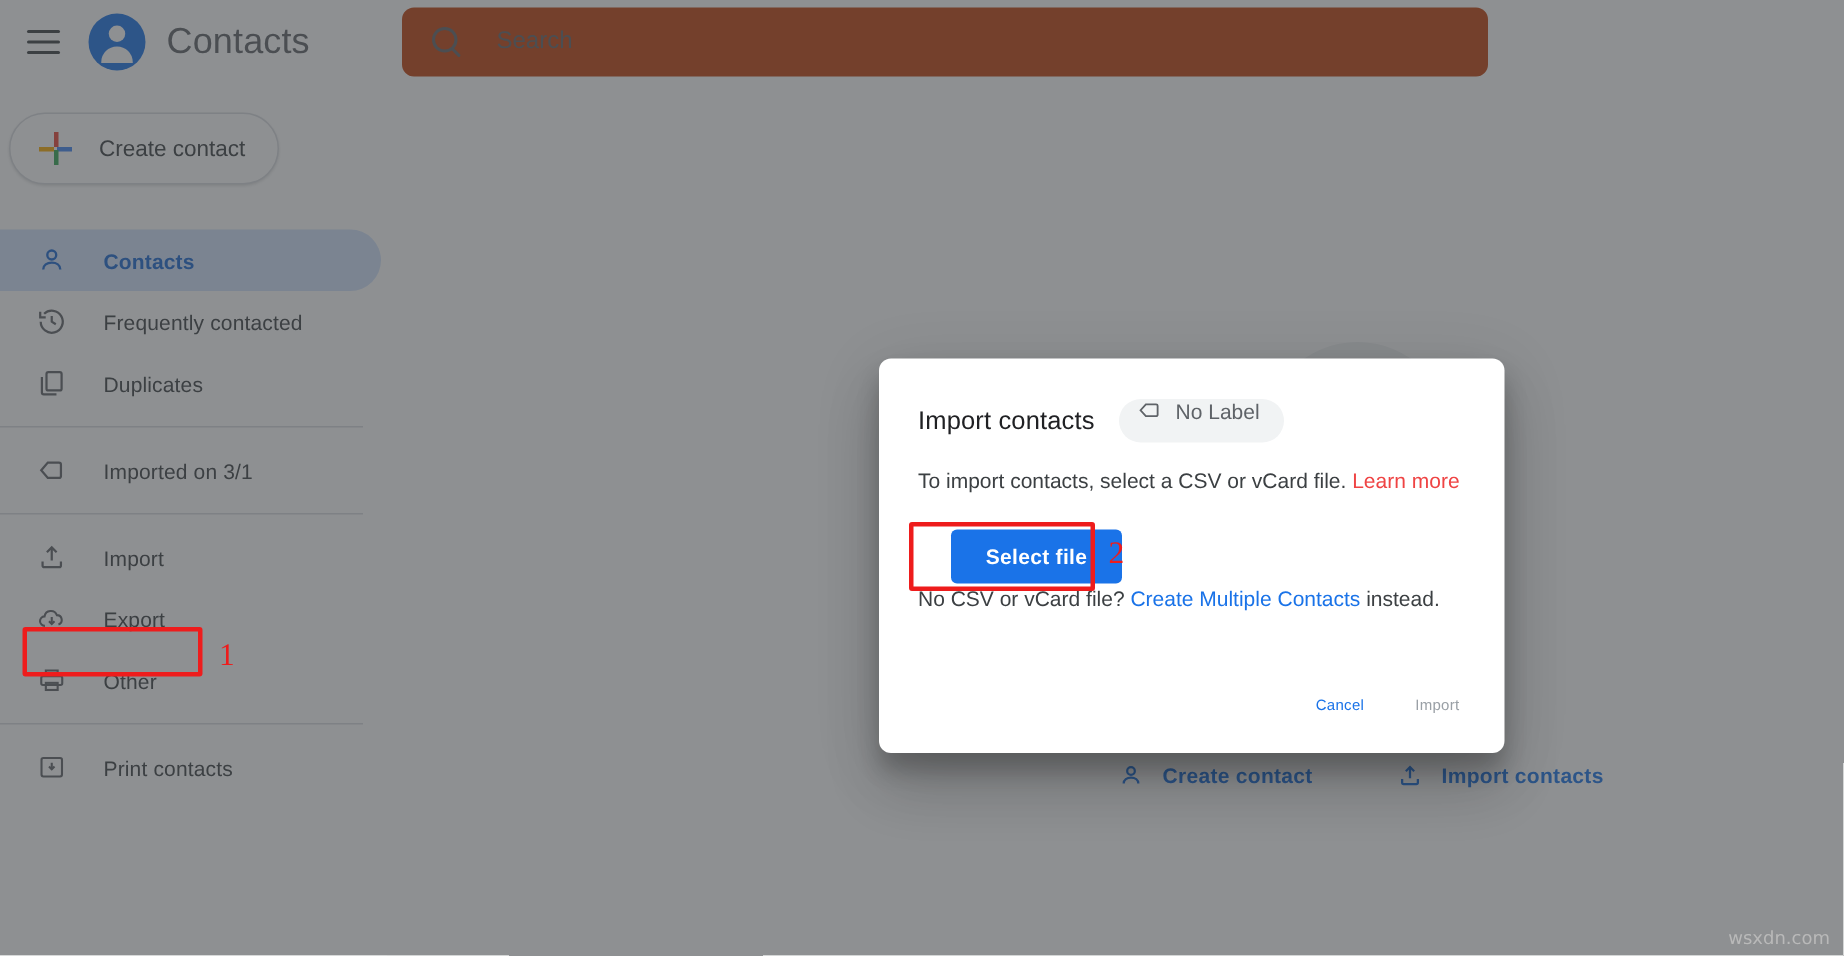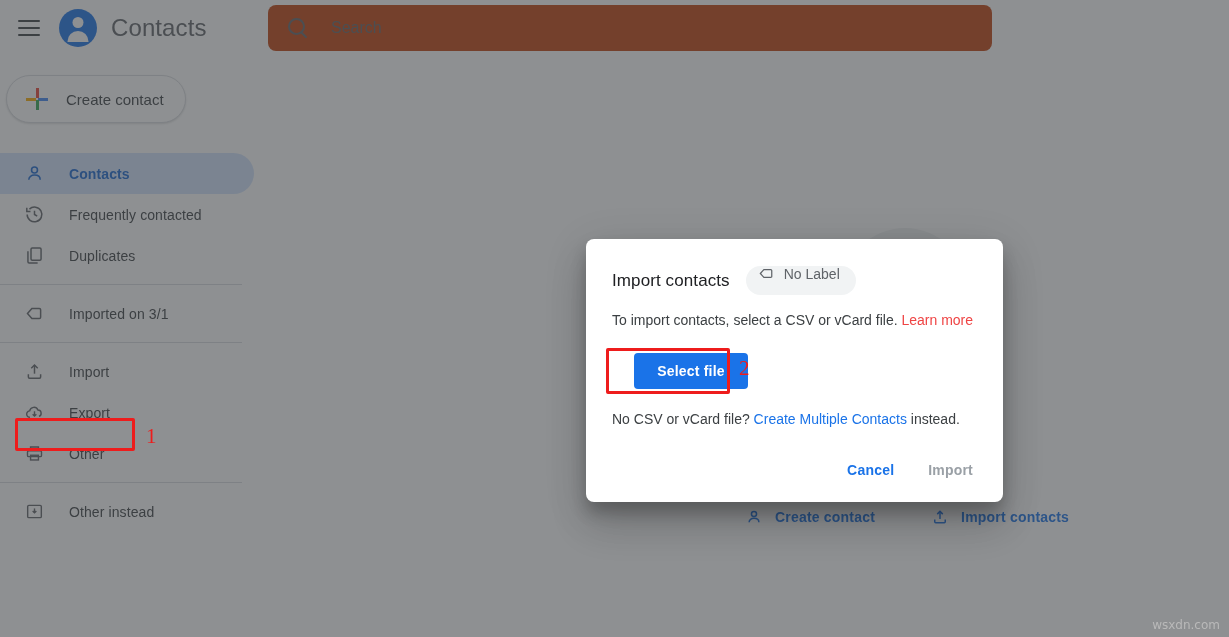--- a/index.html
+++ b/index.html
@@ -180,34 +180,34 @@
     width: 114px; height: 36px;
     background: #1a73e8; color: #fff;
     border: none; border-radius: 4px;
     font-family: "Liberation Sans", sans-serif;
     font-size: 14px; font-weight: bold; letter-spacing: .2px;
     cursor: pointer;
     margin-left: 23px;
   }
 
   .dialog-alt {
-    position: absolute; left: 26px; top: 172px;
+    position: absolute; left: 26px; top: 152px;
     font-size: 14px; color: #3c4043;
   }
   .dialog-alt .link { color: #1a73e8; text-decoration: none; cursor: pointer; }
 
   .dialog-actions {
     position: absolute; right: 18px; bottom: 14px;
     display: flex; align-items: center; gap: 10px;
   }
   .btn-text {
     height: 36px; padding: 0 12px;
     background: transparent; border: none; border-radius: 4px;
     font-family: "Liberation Sans", sans-serif;
-    font-size: 14px; font-weight: bold; letter-spacing: .2px;
+    font-size: 10px; font-weight: normal; letter-spacing: .2px;
     cursor: pointer;
   }
   .btn-cancel { color: #1a73e8; }
   .btn-import { color: #9aa0a6; cursor: default; }
 
   
   .anno-box {
     position: absolute;
     border: 3px solid #ee1c1c;
     border-radius: 2px;
@@ -352,21 +352,21 @@
         <div class="divider"></div>
 
         <div class="nav-item">
           <span class="ico">
             <svg viewBox="0 0 24 24" fill="none" stroke="currentColor" stroke-width="1.6">
               <rect x="4.2" y="5" width="15.6" height="14" rx="1.4"></rect>
               <path d="M12 8.5v5"></path>
                 <path d="M9.9 11.4 12 13.5l2.1-2.1"></path>
             </svg>
           </span>
-          <span class="lbl">Other instead</span>
+          <span class="lbl">Print contacts</span>
         </div>
 
       </div>
     </div>
 
     <div class="illustration"></div>
 
     <div class="empty-actions">
       <div class="empty-action">
         <span class="ea-ico">

